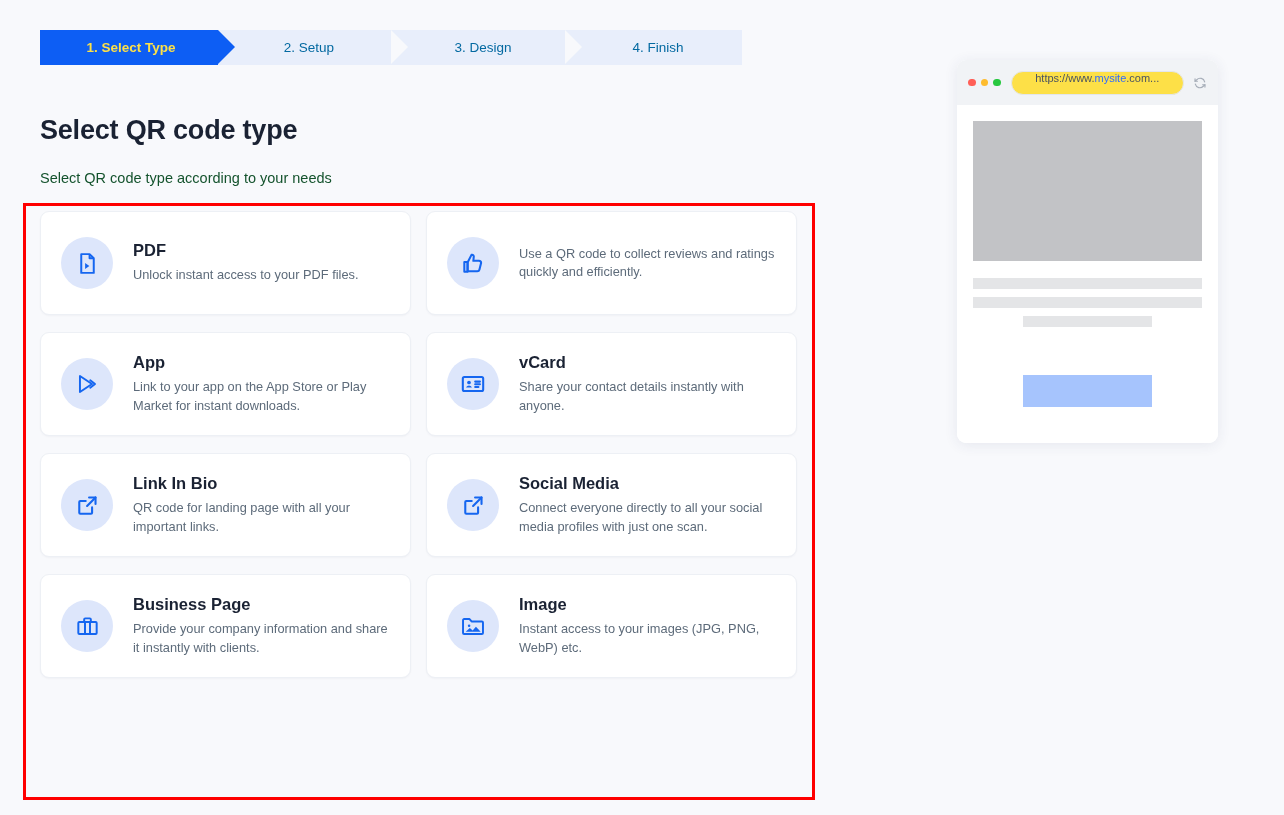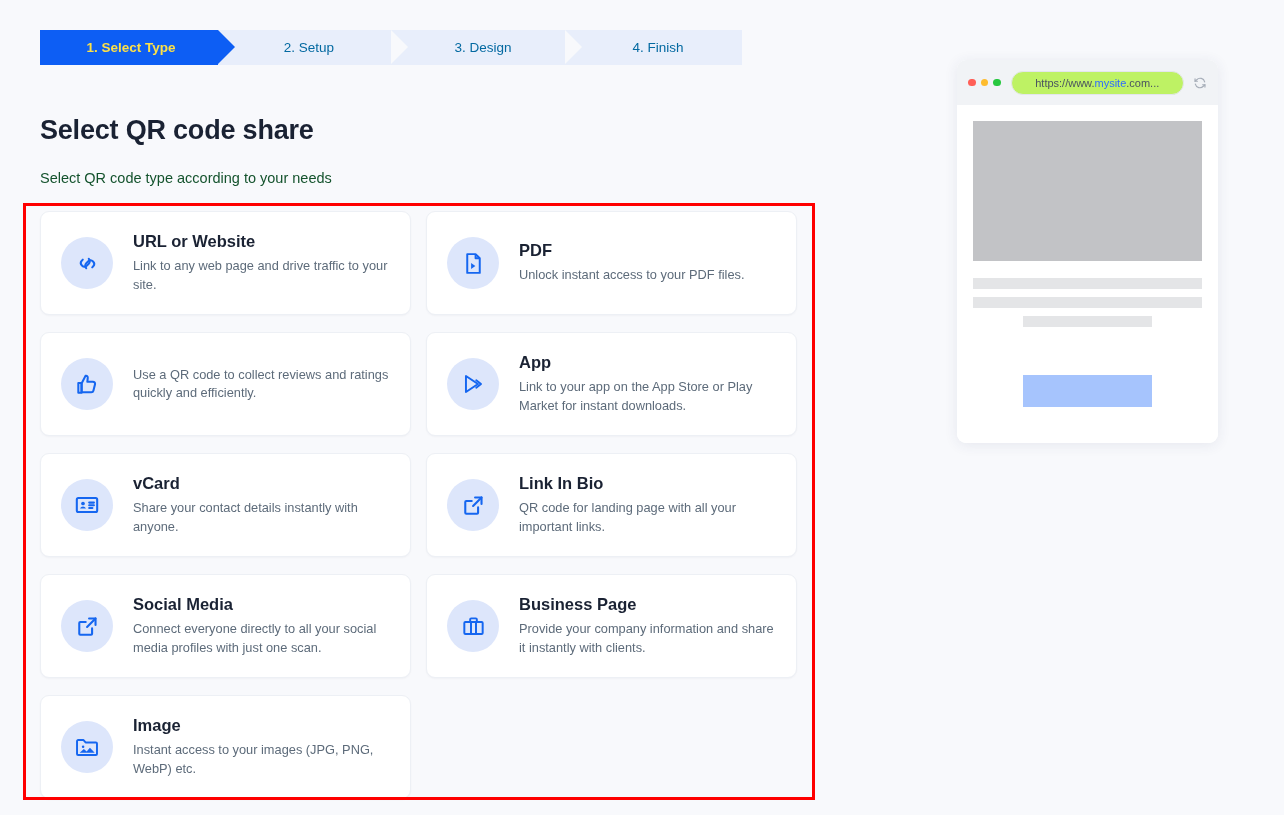--- a/index.html
+++ b/index.html
@@ -178,25 +178,25 @@
     padding: 0 11px;
   }
   .dots { display: flex; gap: 5px; margin-right: 10px; }
   .dot { width: 7.5px; height: 7.5px; border-radius: 50%; }
   .dot.red { background: #ff5f57; }
   .dot.yellow { background: #febc2e; }
   .dot.green { background: #28c840; }
   #url-bar {
     flex: 1 1 auto;
     height: 24px;
-    background: #bef264;
+    background: #fde047;
     border: 1px solid #e3e6ec;
     border-radius: 12px;
     display: flex;
-    align-items: center;
+    align-items: flex-start;
     justify-content: center;
     font-size: 11px;
     color: #4a5360;
   }
   #url-bar .u-host { color: #2f6bff; }
   #reload-icon {
     margin-left: 9px;
     color: #a6adb8;
     display: flex;
     align-items: center;
@@ -236,37 +236,25 @@
     <span>2. Setup</span>
   </div>
   <div class="step step-w3">
     <span>3. Design</span>
   </div>
   <div class="step step-w4">
     <span>4. Finish</span>
   </div>
 </div>
 
-<h1 id="page-title">Select QR code share</h1>
+<h1 id="page-title">Select QR code type</h1>
 <p id="page-subtitle">Select QR code type according to your needs</p>
 
 <div id="type-grid">
 
-  <div class="type-card">
-    <div class="card-icon">
-      <svg width="25" height="25" viewBox="0 0 24 24" fill="none" stroke="#1566f0" stroke-width="1.9" stroke-linecap="round">
-        <path d="M13.2 7.4a3.4 3.4 0 0 1 0 4.8l-1.9 1.9a3.4 3.4 0 0 1-4.8-4.8l1-1"></path>
-        <path d="M10.8 16.6a3.4 3.4 0 0 1 0-4.8l1.9-1.9a3.4 3.4 0 0 1 4.8 4.8l-1 1"></path>
-      </svg>
-    </div>
-    <div class="card-text">
-      <div class="card-title">URL or Website</div>
-      <div class="card-desc">Link to any web page and drive traffic to your site.</div>
-    </div>
-  </div>
 
   <div class="type-card">
     <div class="card-icon">
       <svg width="25" height="25" viewBox="0 0 24 24" fill="none" stroke="#1566f0" stroke-width="1.9" stroke-linejoin="round">
         <path d="M6 3h8l4 4v14H6z"></path>
         <path d="M14 3v4h4"></path>
         <path d="M9.7 17.2v-5.6l4.1 2.8z" fill="#1566f0" stroke="none"></path>
       </svg>
     </div>
     <div class="card-text">

